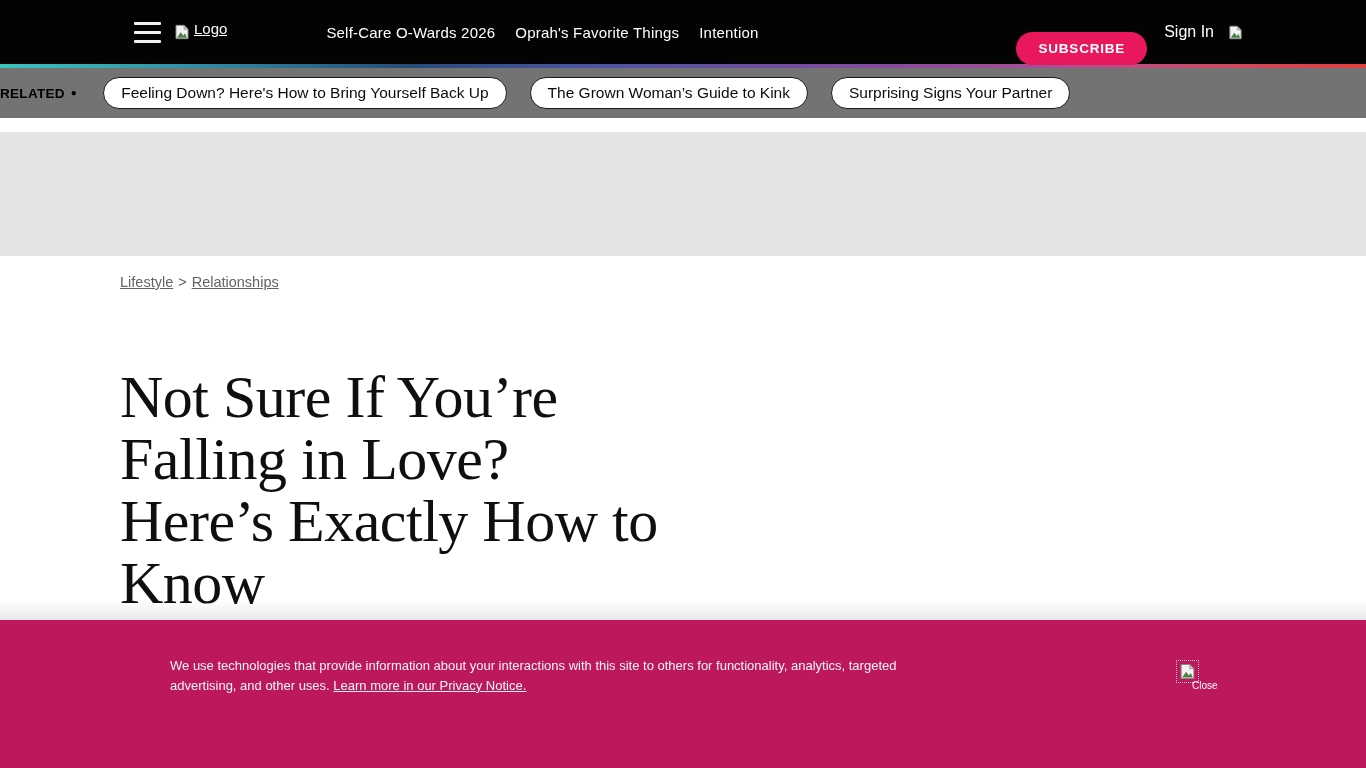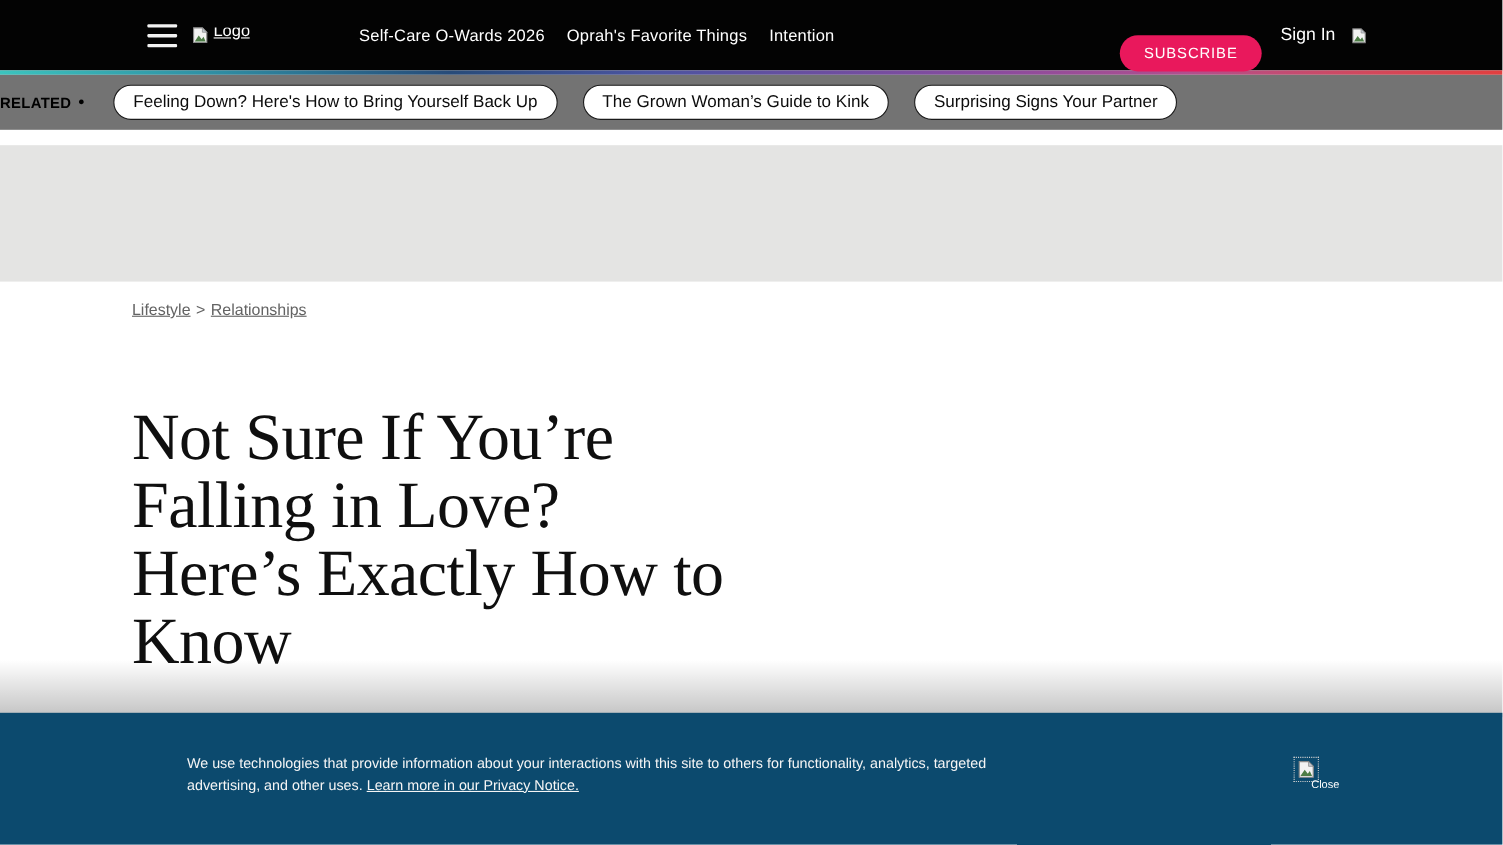--- a/index.html
+++ b/index.html
@@ -30,21 +30,21 @@
     color: #fff; text-decoration: underline; white-space: nowrap;
   }
 
   .main-nav { display: flex; align-items: center; gap: 20px; margin-left: 99px; }
   .main-nav a { color: #fff; text-decoration: none; font-size: 15px; letter-spacing: 0.2px; cursor: pointer; white-space: nowrap; }
 
   .topbar-right { margin-left: auto; display: flex; align-items: center; }
   .subscribe-btn {
     background: #E9185C; color: #fff; border: none; border-radius: 18px;
     font-family: "Liberation Sans", sans-serif;
-    font-size: 13.5px; font-weight: normal; letter-spacing: 0.8px;
+    font-size: 13.5px; font-weight: bold; letter-spacing: 0.8px;
     padding: 9px 22px; cursor: pointer; margin-top: 32px;
   }
   .sign-in { color: #fff; font-size: 16px; margin-left: 17px; cursor: pointer; white-space: nowrap; }
   .avatar-broken { margin-left: 14px; cursor: pointer; display: flex; align-items: center; }
 
   
   .accent-strip {
     height: 4px;
     background: linear-gradient(90deg,
       #3CC4BE 0%, #2F8FA4 14%, #274B79 30%, #4B54A0 43%,
@@ -99,22 +99,22 @@
     max-width: 640px;
   }
 
   
   .banner-shadow {
     position: absolute; left: 0; right: 0; bottom: 116px; height: 52px;
     background: linear-gradient(to bottom, rgba(0,0,0,0) 0%, rgba(0,0,0,0.24) 100%);
     pointer-events: none; z-index: 40;
   }
   .cookie-banner {
-    position: absolute; left: 0; right: 0; bottom: 0; height: 120px;
-    background: #0c4a6e; z-index: 50; color: #fff;
+    position: absolute; left: 0; right: 0; bottom: 0; height: 148px;
+    background: #be185d; z-index: 50; color: #fff;
   }
   .cookie-text {
     position: absolute; left: 170px; top: 36px; width: 755px;
     font-size: 13px; line-height: 19.5px; color: #f5f5f5;
   }
   .cookie-text a { color: #f5f5f5; text-decoration: underline; cursor: pointer; }
   .cookie-close {
     position: absolute; left: 1176px; top: 40px;
     background: none; border: none; color: #fff; cursor: pointer;
     display: flex; flex-direction: column; align-items: flex-start;

